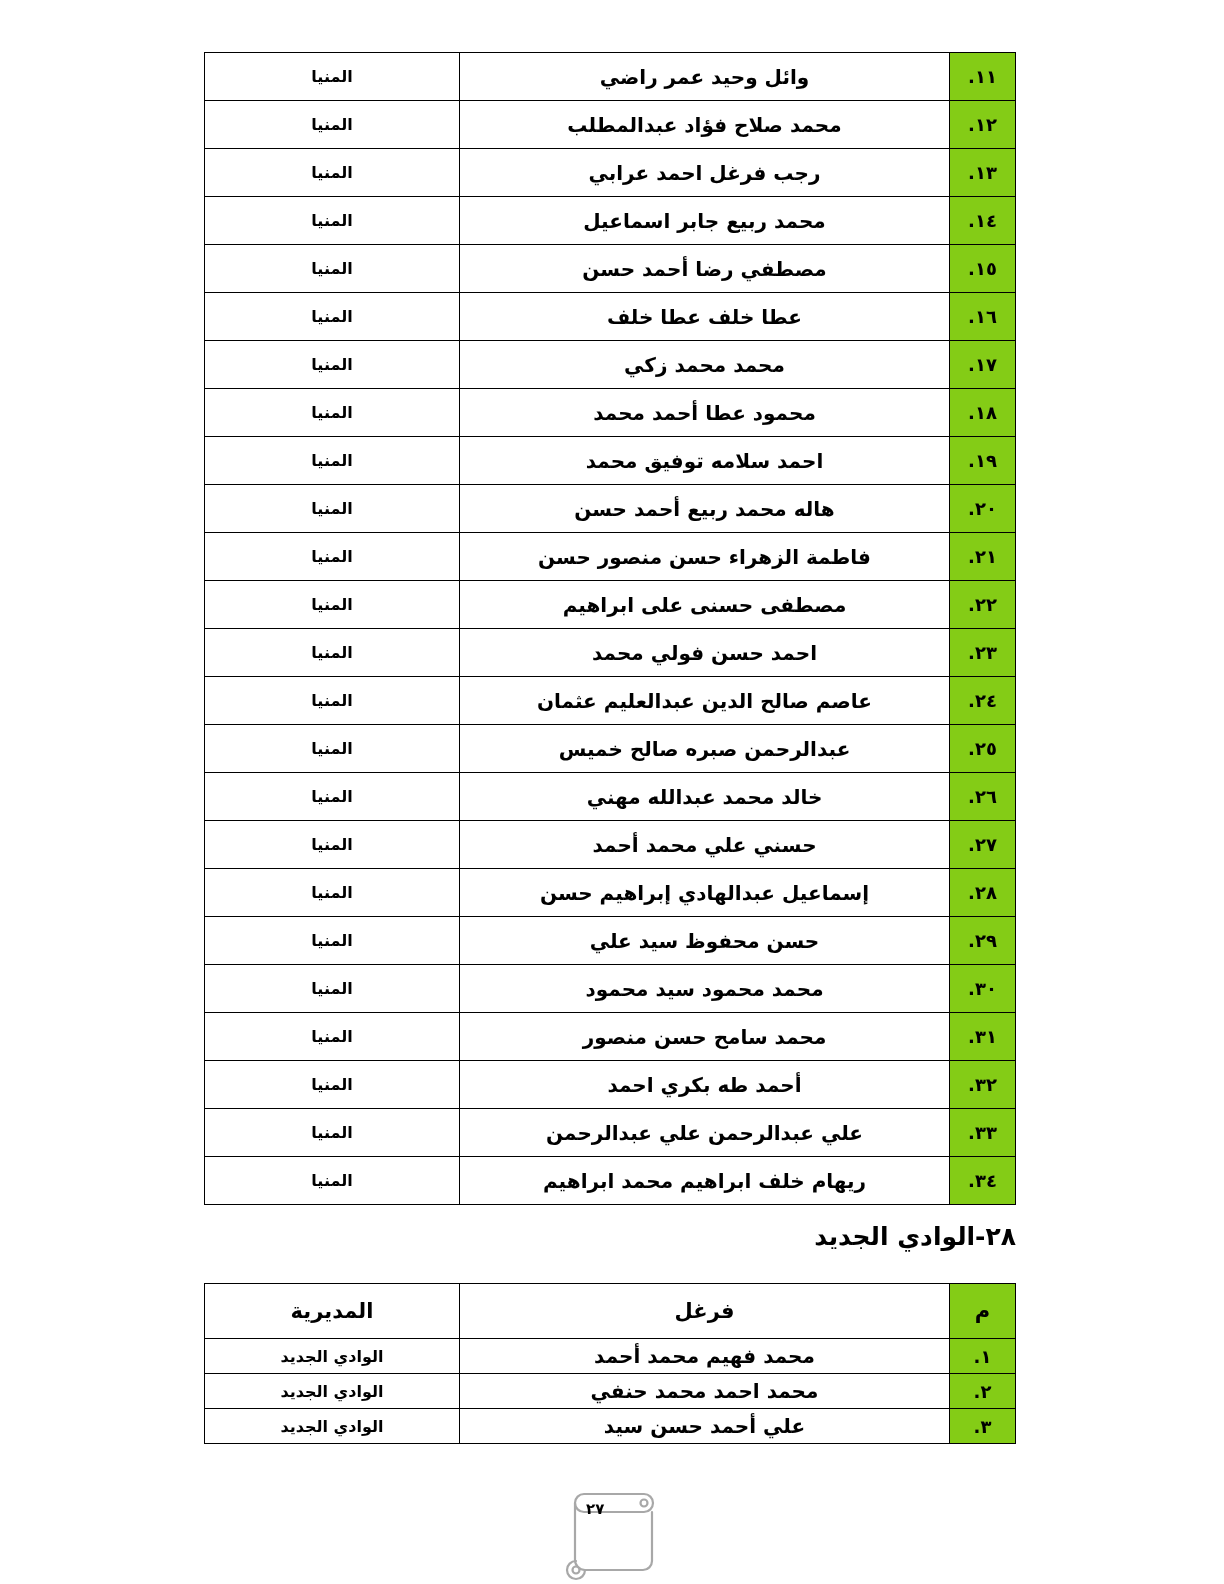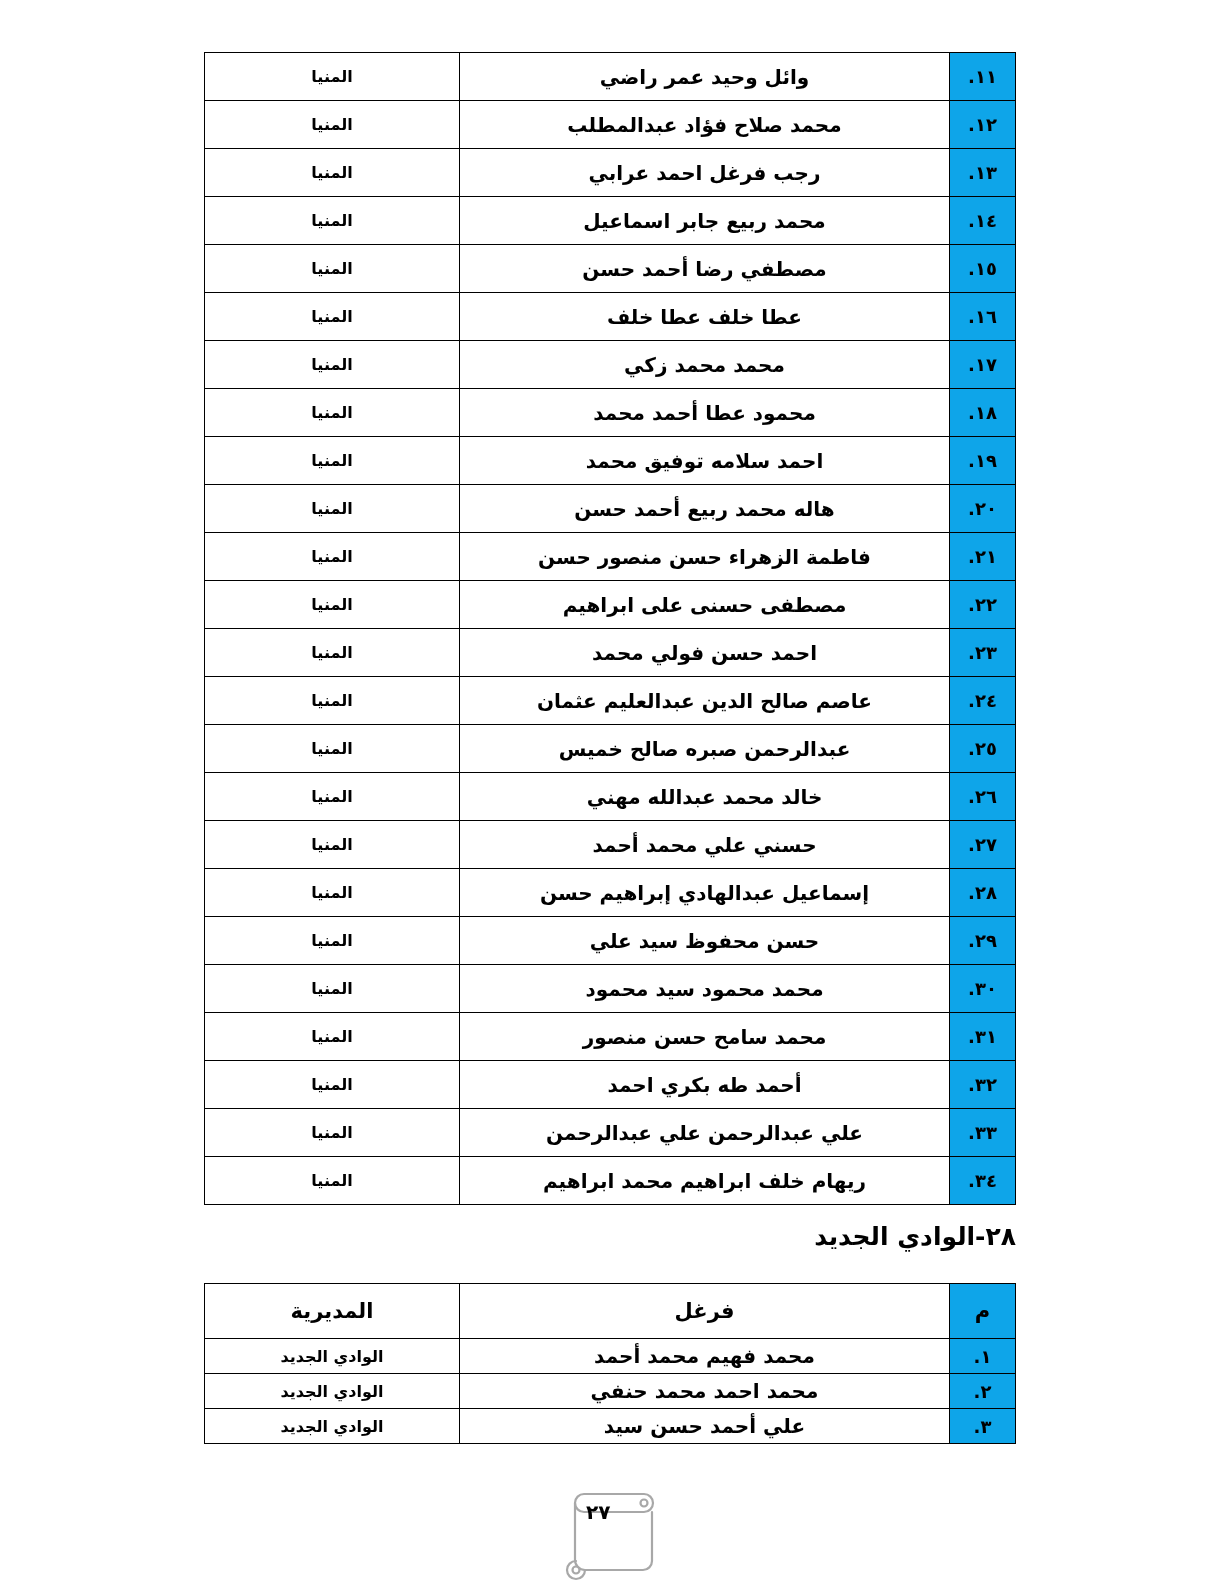--- a/index.html
+++ b/index.html
@@ -24,21 +24,21 @@
   .roster td, .roster th {
     border: 1px solid #000;
     text-align: center;
     vertical-align: middle;
     font-weight: bold;
     color: #000;
     padding: 0 4px;
     overflow: hidden;
     white-space: nowrap;
   }
-  .num-cell { background: #0ea5e9; font-size: 18px; }
+  .num-cell { background: #84cc16; font-size: 18px; }
   .name-cell { font-size: 20px; }
   .dir-cell  { font-size: 16px; }
   #minya-table { top: 52px; }
   #minya-table td { height: 48px; }
   #wadi-table { top: 1283px; }
   #wadi-table thead th { height: 55px; font-size: 21px; margin-left: 9px; }
   #wadi-table thead th.hdr { background: #fff; }
   #wadi-table tbody td { height: 35px; }
   .section-heading {
     position: absolute;
@@ -55,21 +55,21 @@
     left: 50%;
     transform: translateX(-50%);
     width: 132px;
     height: 94px;
   }
   .footer svg { position: absolute; left: 0; top: 0; }
   .page-number {
     position: absolute;
     left: 40px;
     top: 13px;
-    font-size: 20px;
+    font-size: 15px;
     font-weight: bold;
     color: #000;
     direction: rtl;
   }
 </style>
 </head>
 <body>
 
 <div class="page">
 

